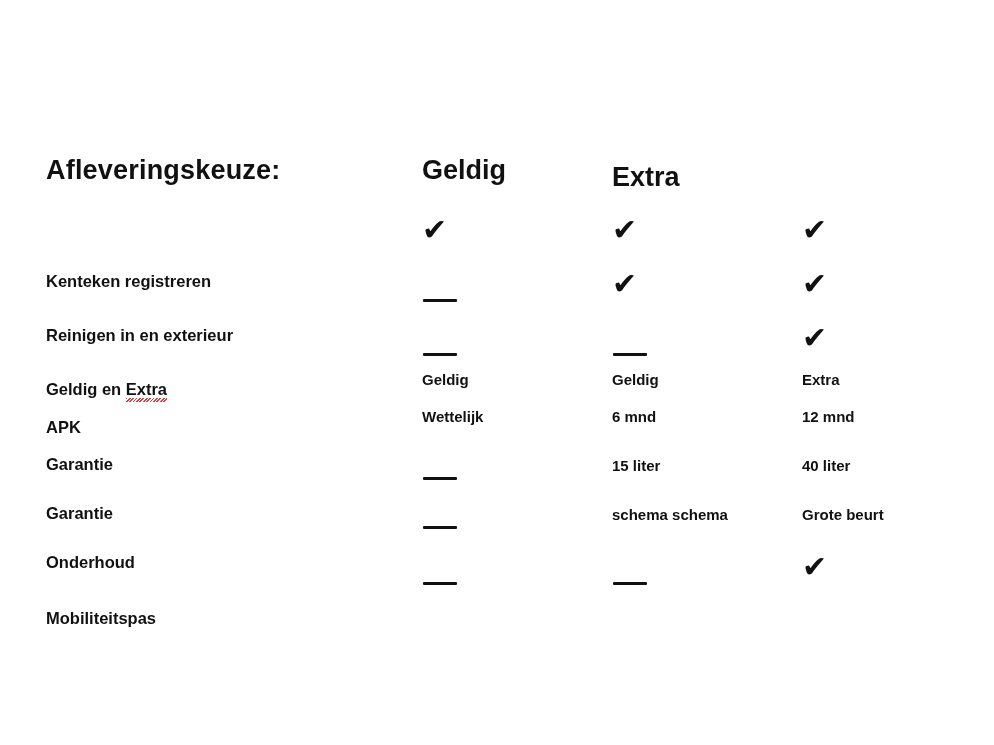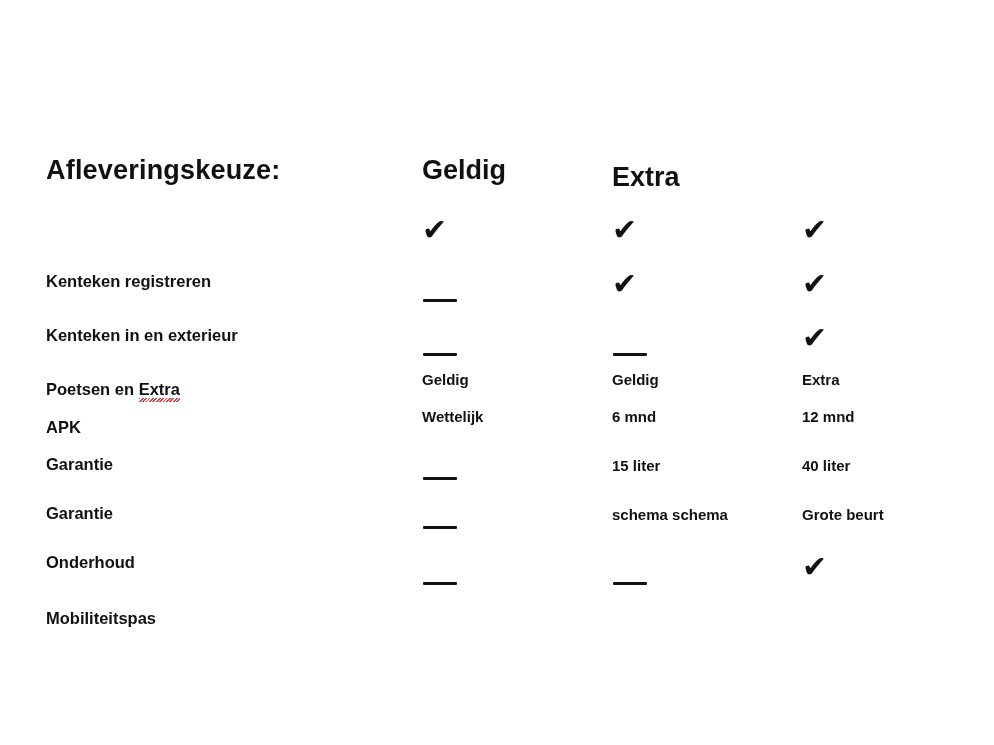--- a/index.html
+++ b/index.html
@@ -149,27 +149,27 @@
   </div>
 
   <div id="rows-host">
       <div class="row" style="top: 225px;">
         <div class="row-label">Kenteken registreren</div>
         <div class="cell-check c0"><span class="check">✔</span></div>
         <div class="cell-check c1"><span class="check">✔</span></div>
         <div class="cell-check c2"><span class="check">✔</span></div>
       </div>
       <div class="row" style="top: 279px;">
-        <div class="row-label">Kenteken in en exterieur</div>
+        <div class="row-label">Reinigen in en exterieur</div>
         <div class="cell-dash c0"><span class="dash"></span></div>
         <div class="cell-check c1"><span class="check">✔</span></div>
         <div class="cell-check c2"><span class="check">✔</span></div>
       </div>
       <div class="row" style="top: 333px;">
-        <div class="row-label"><span>Poetsen en </span><span class="squiggle">Extra</span></div>
+        <div class="row-label"><span>Geldig en </span><span class="squiggle">Extra</span></div>
         <div class="cell-dash c0"><span class="dash"></span></div>
         <div class="cell-dash c1"><span class="dash"></span></div>
         <div class="cell-check c2"><span class="check">✔</span></div>
       </div>
       <div class="row" style="top: 371px;">
         <div class="row-label">APK</div>
         <div class="cell c0">Geldig</div>
         <div class="cell c1">Geldig</div>
         <div class="cell c2">Extra</div>
       </div>

